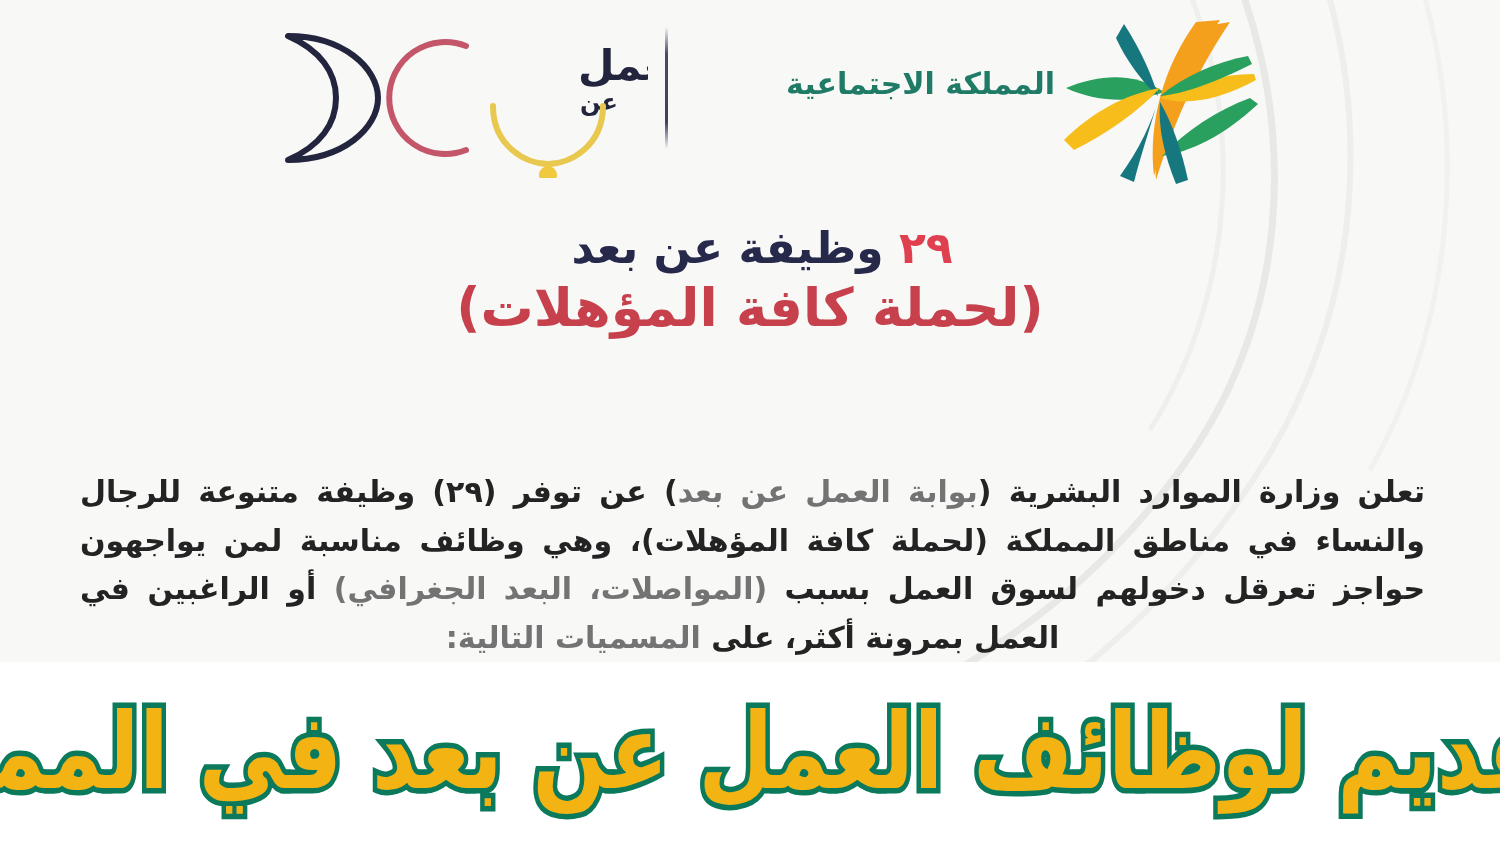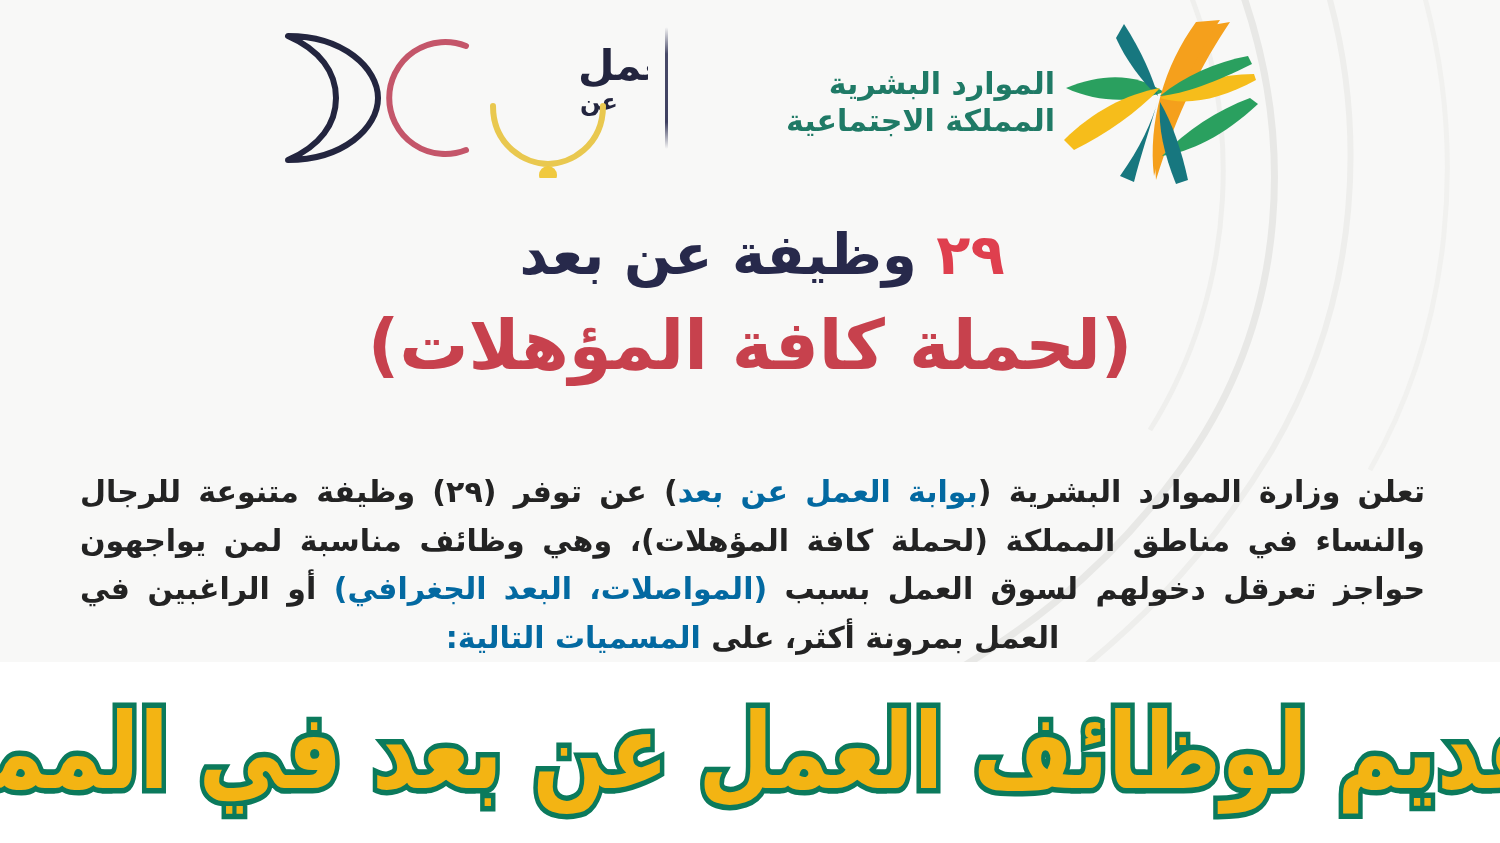--- a/index.html
+++ b/index.html
@@ -104,57 +104,57 @@
   
   .headline {
     position: absolute;
     left: 0;
     top: 222px;
     width: 1500px;
     text-align: center;
     direction: rtl;
   }
   .headline-line1 {
-    font-size: 56px;
+    font-size: 44px;
     font-weight: 700;
     color: #27294b;
     line-height: 1.18;
     letter-spacing: -0.5px;
     white-space: nowrap;
     padding-left: 24px;
   }
   .headline-count {
     color: #df3f4e;
     font-weight: 700;
   }
   .headline-line2 {
-    font-size: 69px;
+    font-size: 53px;
     font-weight: 700;
     color: #c7414d;
     line-height: 1.2;
-    margin-top: 16px;
+    margin-top: 2px;
     white-space: nowrap;
   }
 
   
   .body-text {
     position: absolute;
     left: 80px;
     top: 438px;
     width: 1345px;
     direction: rtl;
     text-align: justify;
     text-align-last: center;
     color: #232323;
     font-size: 30px;
     font-weight: 700;
     line-height: 1.62;
     letter-spacing: -0.3px;
   }
-  .hl-orange { color: #0369a1; }
+  .hl-orange { color: #737373; }
 
   
   .banner {
     position: absolute;
     left: 0;
     top: 662px;
     width: 1500px;
     height: 181px;
     background: #ffffff;
     display: flex;
@@ -215,21 +215,20 @@
             <circle cx="300" cy="156" r="0" fill="#f0c93f"></circle>
           </g>
           <circle cx="300" cy="157" r="9" fill="#f0c93f"></circle>
         </svg>
       </div>
 
       <div class="divider"></div>
 
       <div class="ministry-logo">
         <div class="ministry-wordmark">
-          <div>الموارد البشرية</div>
           <div>المملكة الاجتماعية</div>
         </div>
         <div class="ministry-mark">
           <svg width="200" height="170" viewBox="0 0 200 170" aria-hidden="true">
 
             <path d="M6 72 C44 56 78 58 104 76 C76 86 40 88 6 72 Z" fill="#2aa05f"></path>
 
             <path d="M64 8 C82 36 92 60 98 80 C82 66 66 44 56 22 Z" fill="#17777f"></path>
 
             <path d="M4 124 C32 96 66 78 100 72 C78 96 46 118 14 134 Z" fill="#f6bd1b"></path>

